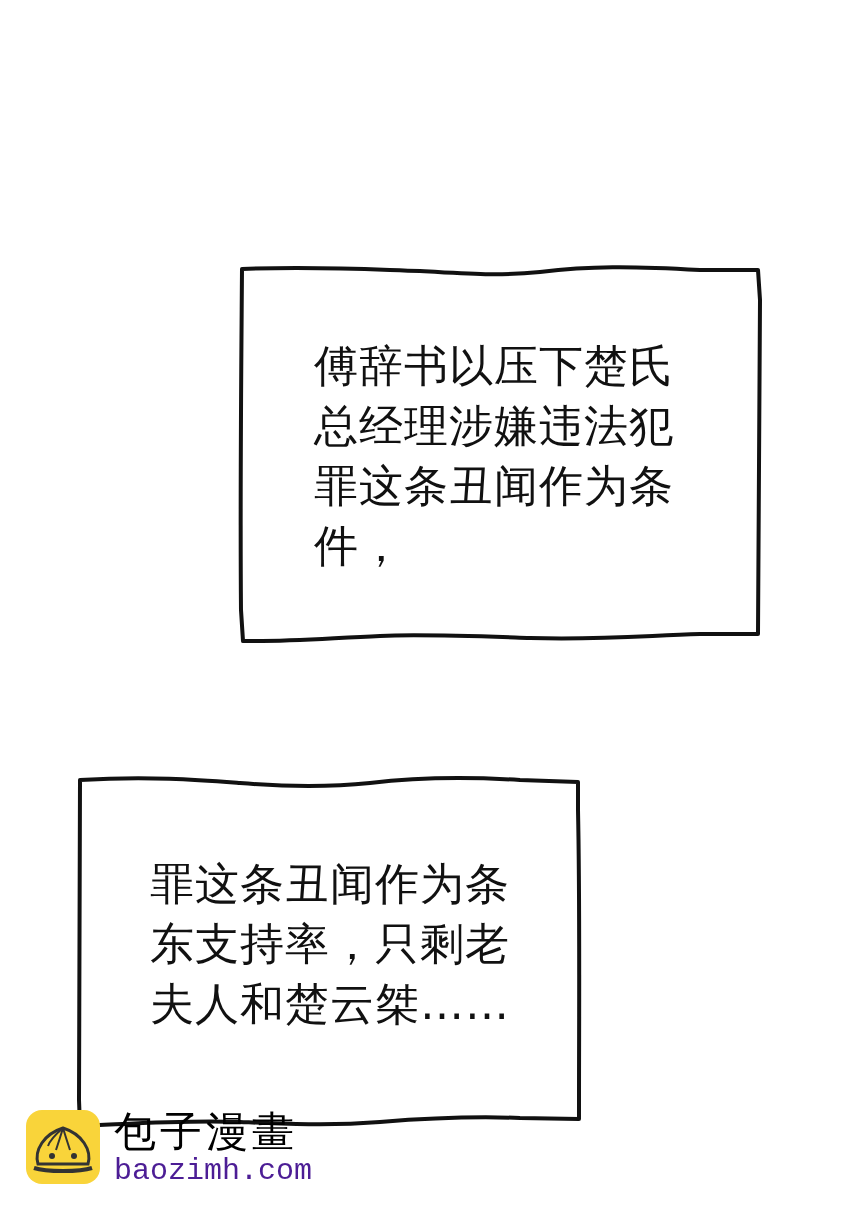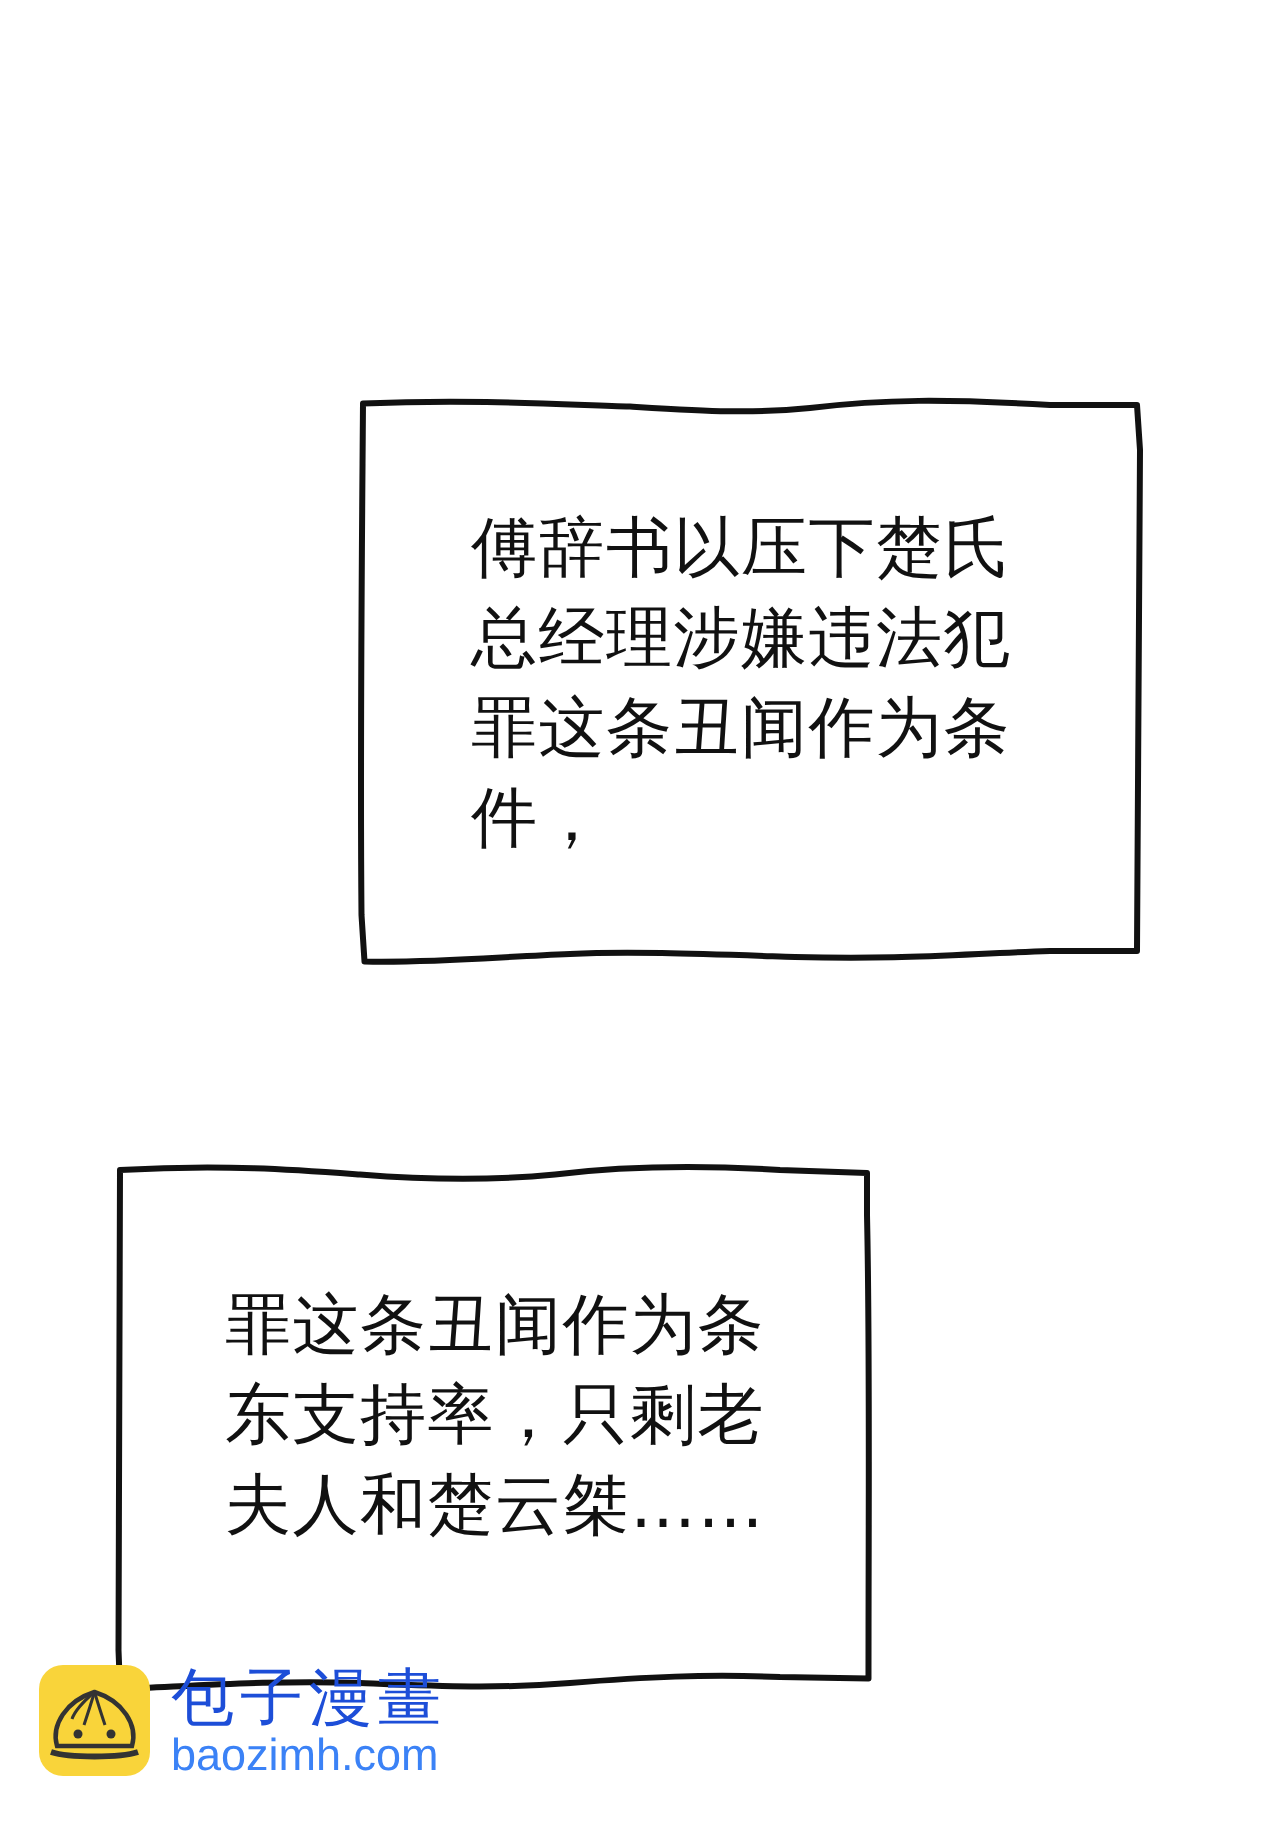--- a/index.html
+++ b/index.html
@@ -20,26 +20,26 @@
     .caption-2 { left: 150px; top: 854px; width: 400px; }
     .watermark { position: absolute; left: 26px; top: 1110px; width: 300px; height: 80px; }
     .wm-logo {
       position: absolute; left: 0; top: 0; width: 74px; height: 74px;
       background: #f9d43a; border-radius: 16px;
     }
     .wm-logo svg { position: absolute; left: 0; top: 0; }
     .wm-title {
       position: absolute; left: 88px; top: -6px;
       font-family: "DejaVu Sans", sans-serif;
-      font-size: 42px; color: #1d4ed8; letter-spacing: 4px; margin: 0;
+      font-size: 42px; color: #000000; letter-spacing: 4px; margin: 0;
     }
     .wm-url {
       position: absolute; left: 88px; top: 44px;
-      font-family: Liberation Sans, sans-serif;
-      font-size: 30px; color: #3b82f6; margin: 0;
+      font-family: Liberation Mono, monospace;
+      font-size: 30px; color: #4c1d95; margin: 0;
     }
   </style>
 </head>
 <body>
 
 <div class="panel">
 
   <svg class="box-svg" viewBox="0 0 850 1217">
 
     <path d="M242 269 C 320 266, 380 270, 420 271 C 470 274, 500 276, 540 272 C 590 266, 630 266, 700 270 L 758 270

